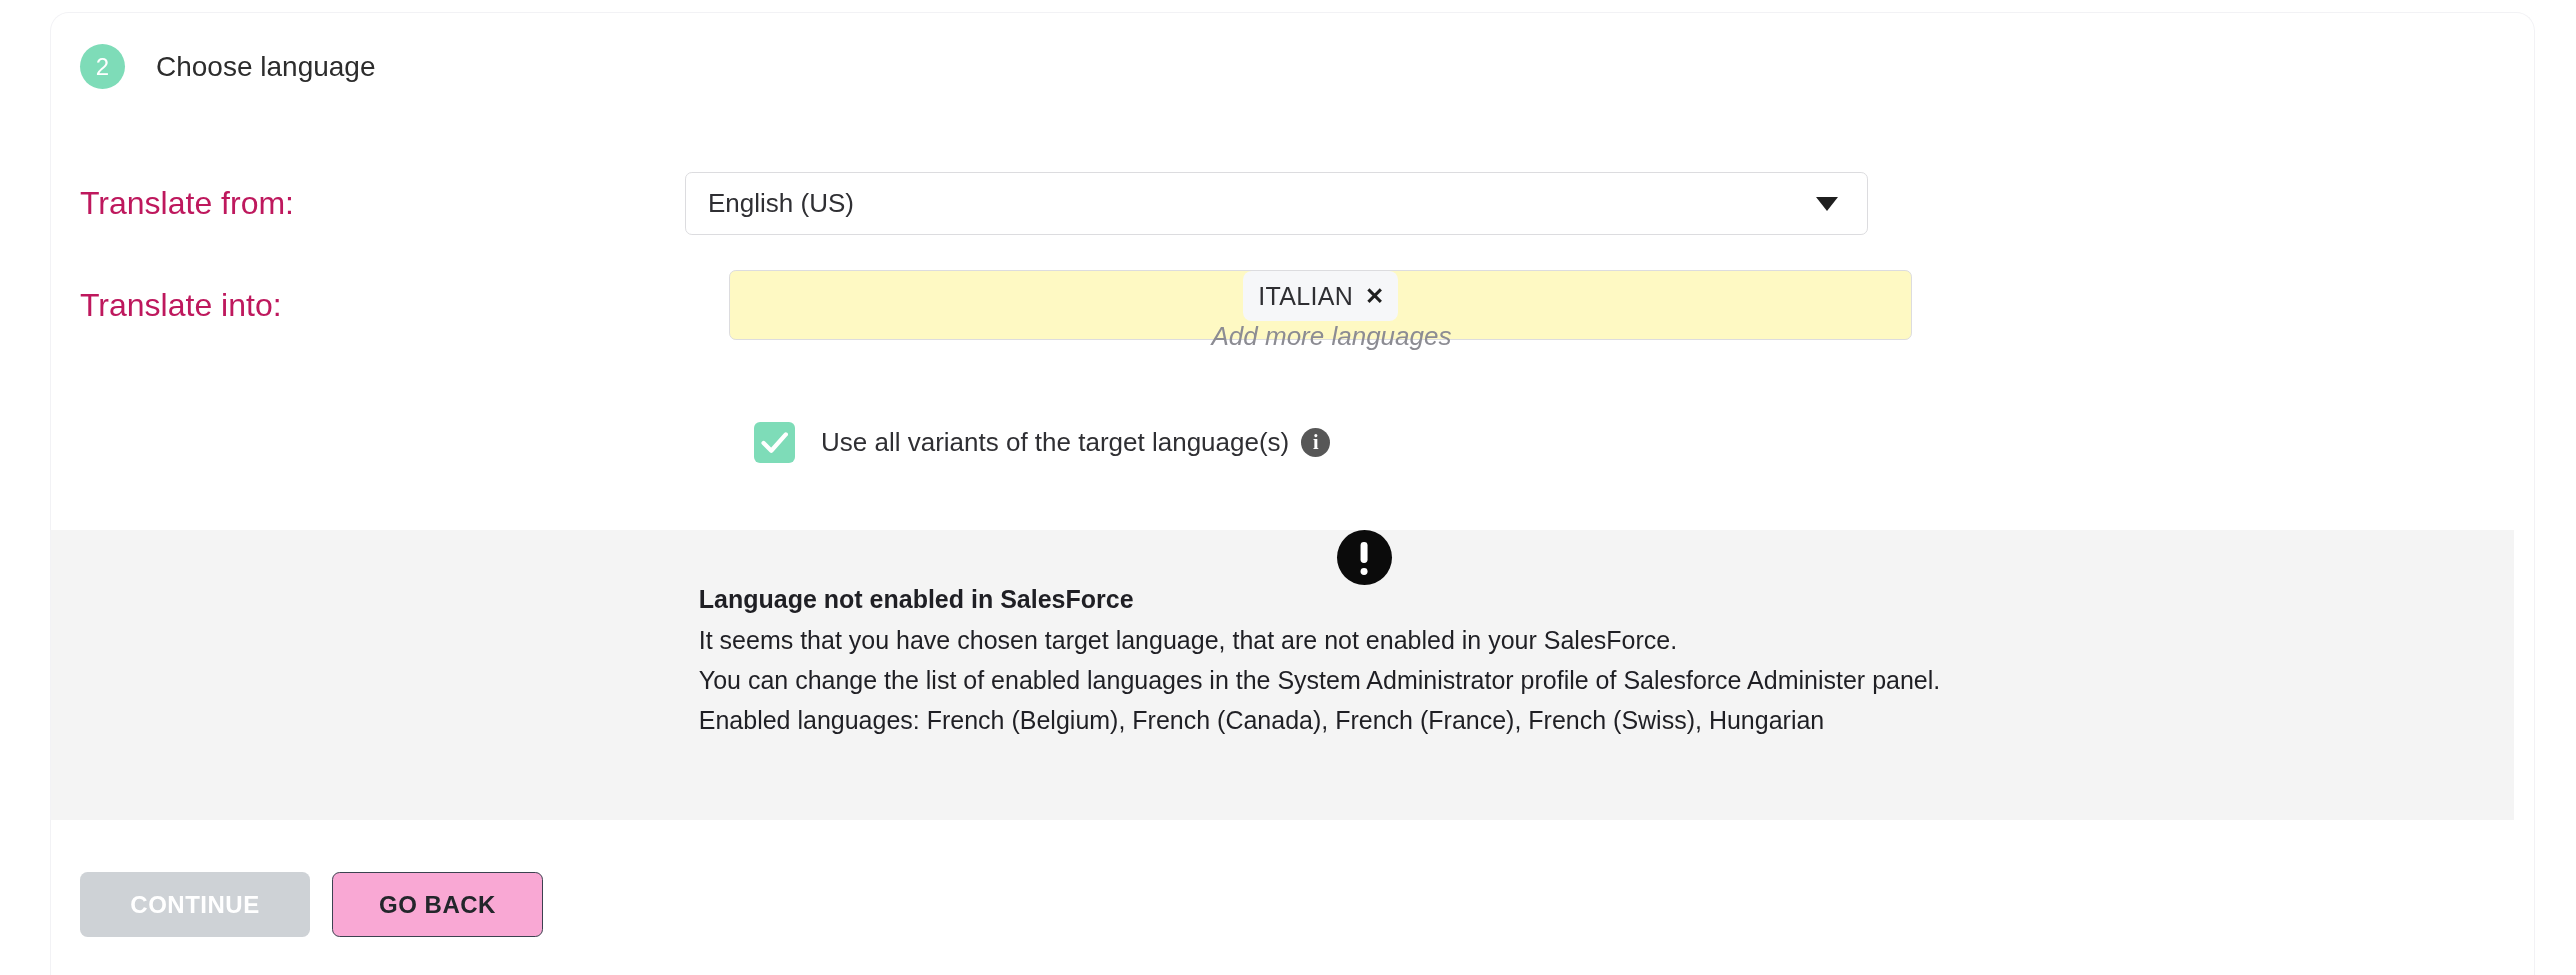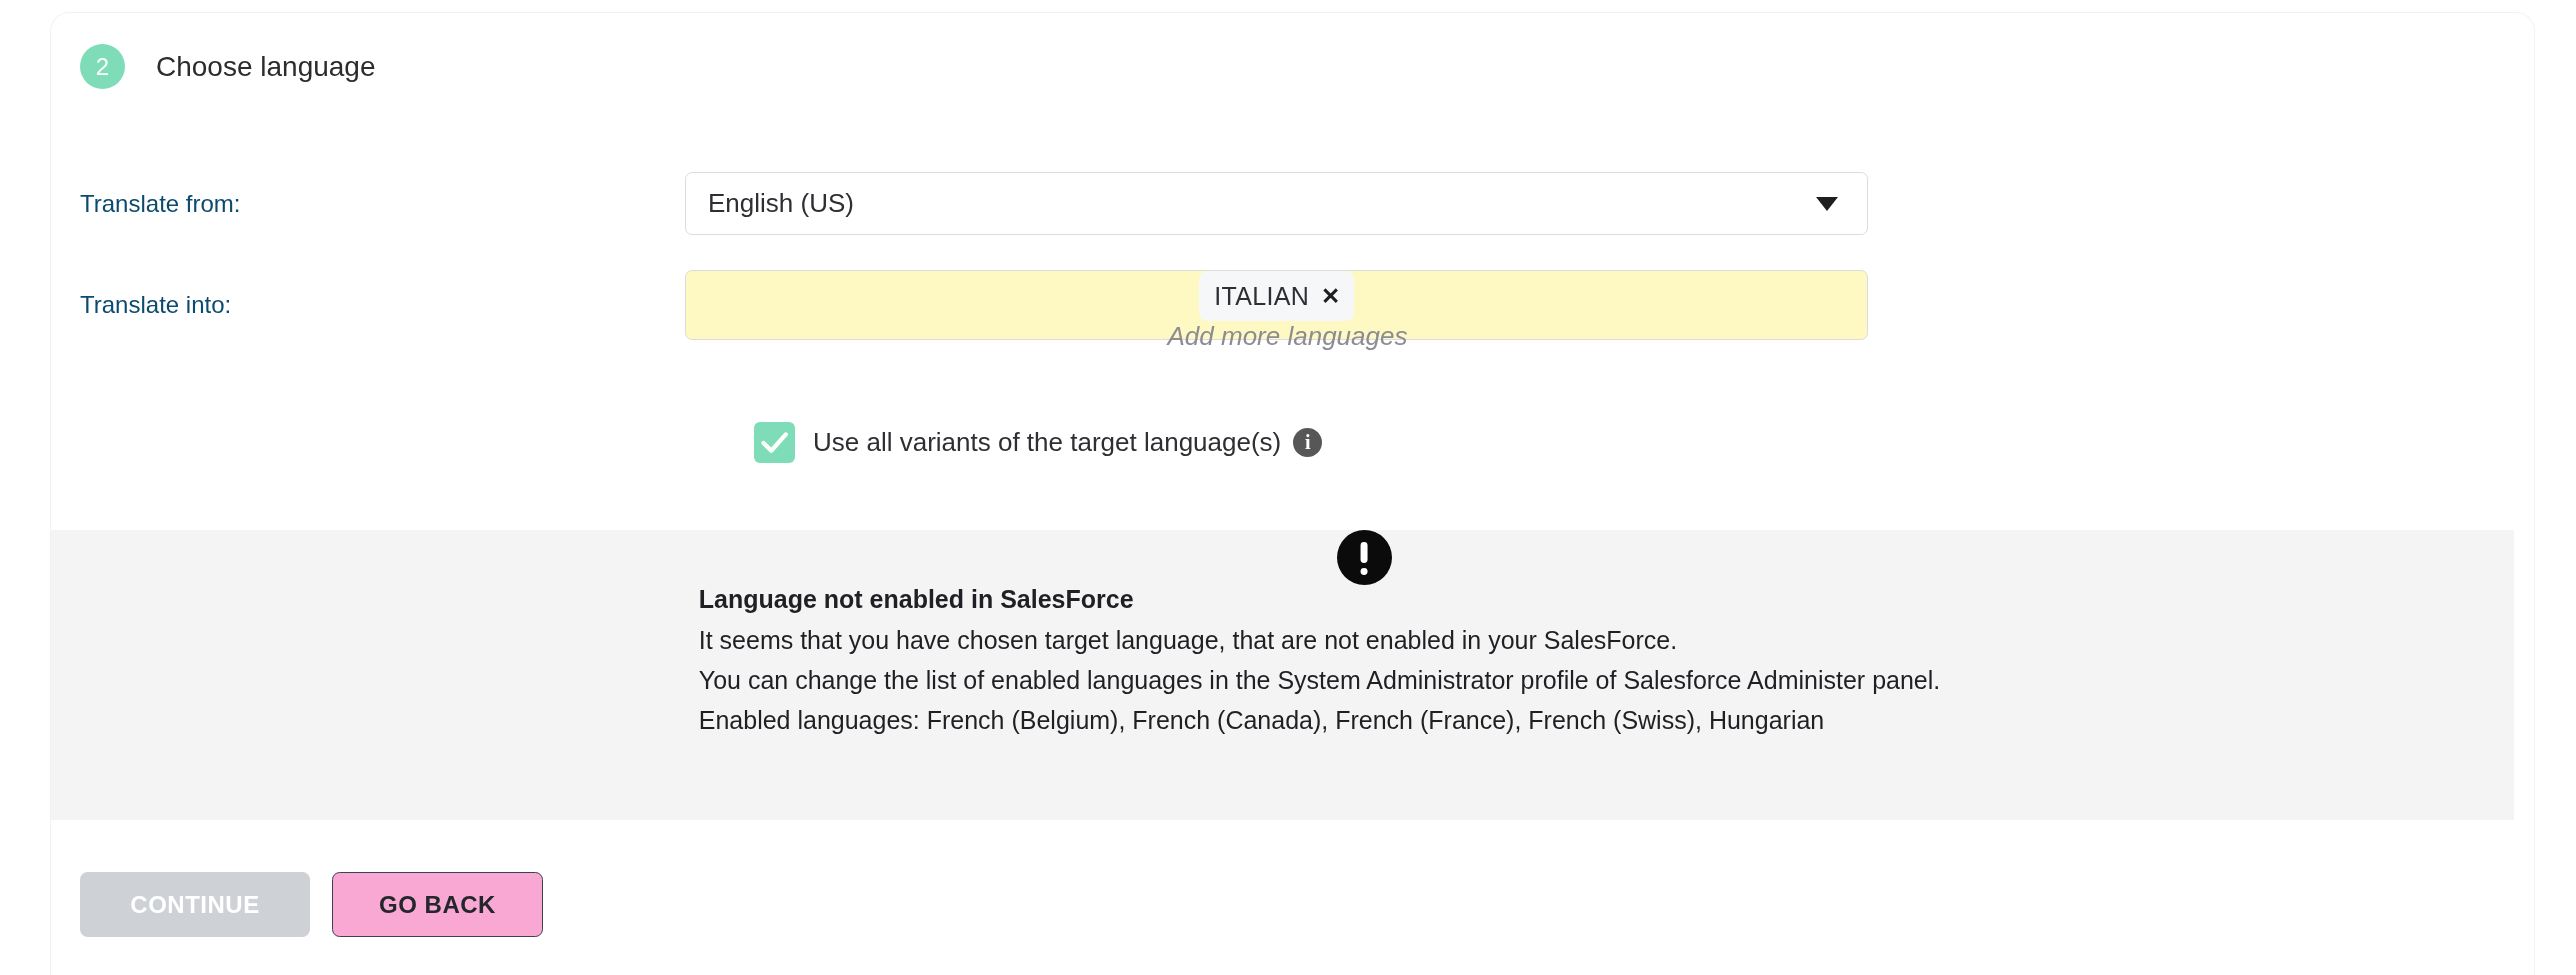--- a/index.html
+++ b/index.html
@@ -64,26 +64,26 @@
 
   
   .form-row {
     position: absolute;
     left: 29px;
     width: 2399px;
     display: flex;
     align-items: center;
   }
   .row-from { top: 159px; }
-  .row-into { top: 257px; }
+  .row-into { top: 257px; gap: 44px; }
 
   .field-label {
     width: 605px;
-    font-size: 24px;
-    color: #0c4a6e;
+    font-size: 32px;
+    color: #be185d;
     font-weight: 400;
     flex: 0 0 auto;
     white-space: nowrap;
   }
 
   
   .select-control {
     position: relative;
     width: 1183px;
     height: 63px;
@@ -169,21 +169,21 @@
     width: 41px;
     height: 41px;
     background: #7edcb8;
     border-radius: 6px;
     flex: 0 0 auto;
     position: relative;
     cursor: pointer;
   }
   .checkbox-box svg { position: absolute; left: 6.9px; top: 7.7px; }
   .checkbox-label {
-    margin-left: 18px;
+    margin-left: 26px;
     font-size: 26px;
     color: #2f2f33;
     white-space: nowrap;
   }
   .info-icon {
     margin-left: 12px;
     width: 29px;
     height: 29px;
     border-radius: 50%;
     background: #575757;

